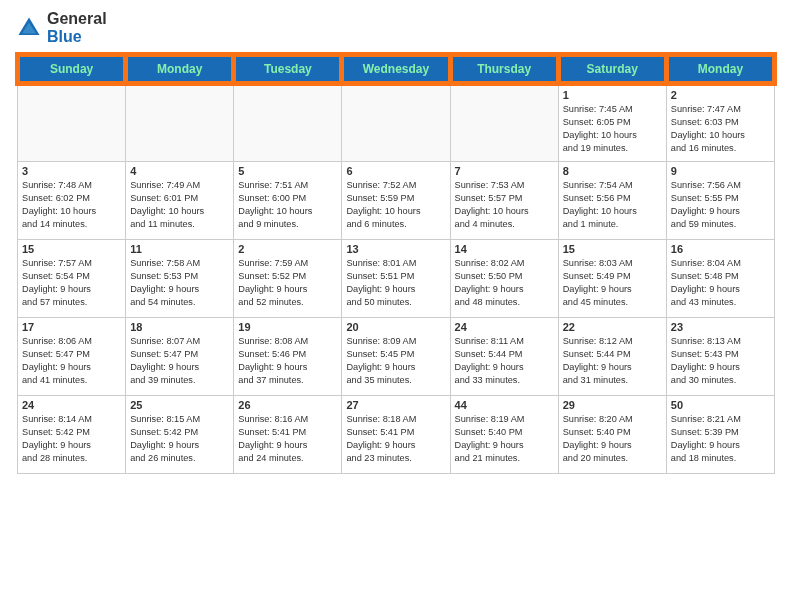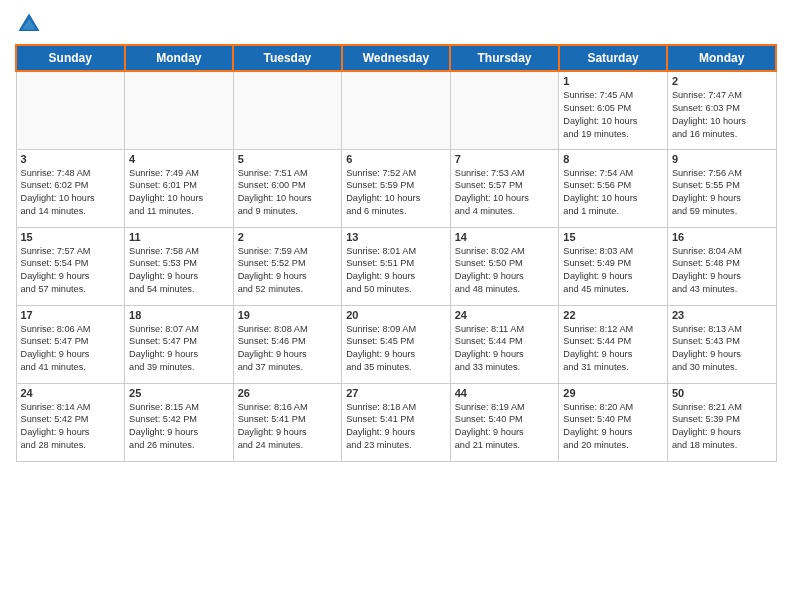--- a/index.html
+++ b/index.html
@@ -41,25 +41,25 @@
       font-size: 14px;
       color: #555;
     }
     .calendar-table {
       width: 100%;
       border-collapse: collapse;
       table-layout: fixed;
     }
     .calendar-table th {
       background-color: #1a6bb5;
-      color: #ffffff;
+      color: #86efac;
       text-align: center;
       padding: 5px 3px;
       font-size: 12px;
-      border: 2px solid #f97316;
+      border: 5px solid #f97316;
       margin-left: 6px;
     }
     .calendar-table td {
       border: 1px solid #ccc;
       vertical-align: top;
       padding: 3px 4px;
       font-size: 9.5px;
       color: #333;
       background: #fff;
       height: 78px;
@@ -82,20 +82,24 @@
 </head>
 <body>
 
 <div class="container">
   <div class="header-area">
     <div class="logo">
       <svg class="logo-icon" viewBox="0 0 40 40">
         <polygon points="20,5 35,30 5,30" fill="#1a6bb5"></polygon>
         <polygon points="20,12 30,28 10,28" fill="#4a9fd4" opacity="0.6"></polygon>
       </svg>
+      <div>
+        <div style="font-size:16px;font-weight:bold;color:#333;">General</div>
+        <div style="font-size:16px;font-weight:bold;color:#1a6bb5;">Blue</div>
+      </div>
     </div>
     <div class="title-area">
       <div class="month-title"></div>
       <div class="subtitle"></div>
     </div>
   </div>
 
   <table class="calendar-table">
     <thead>
       <tr>

